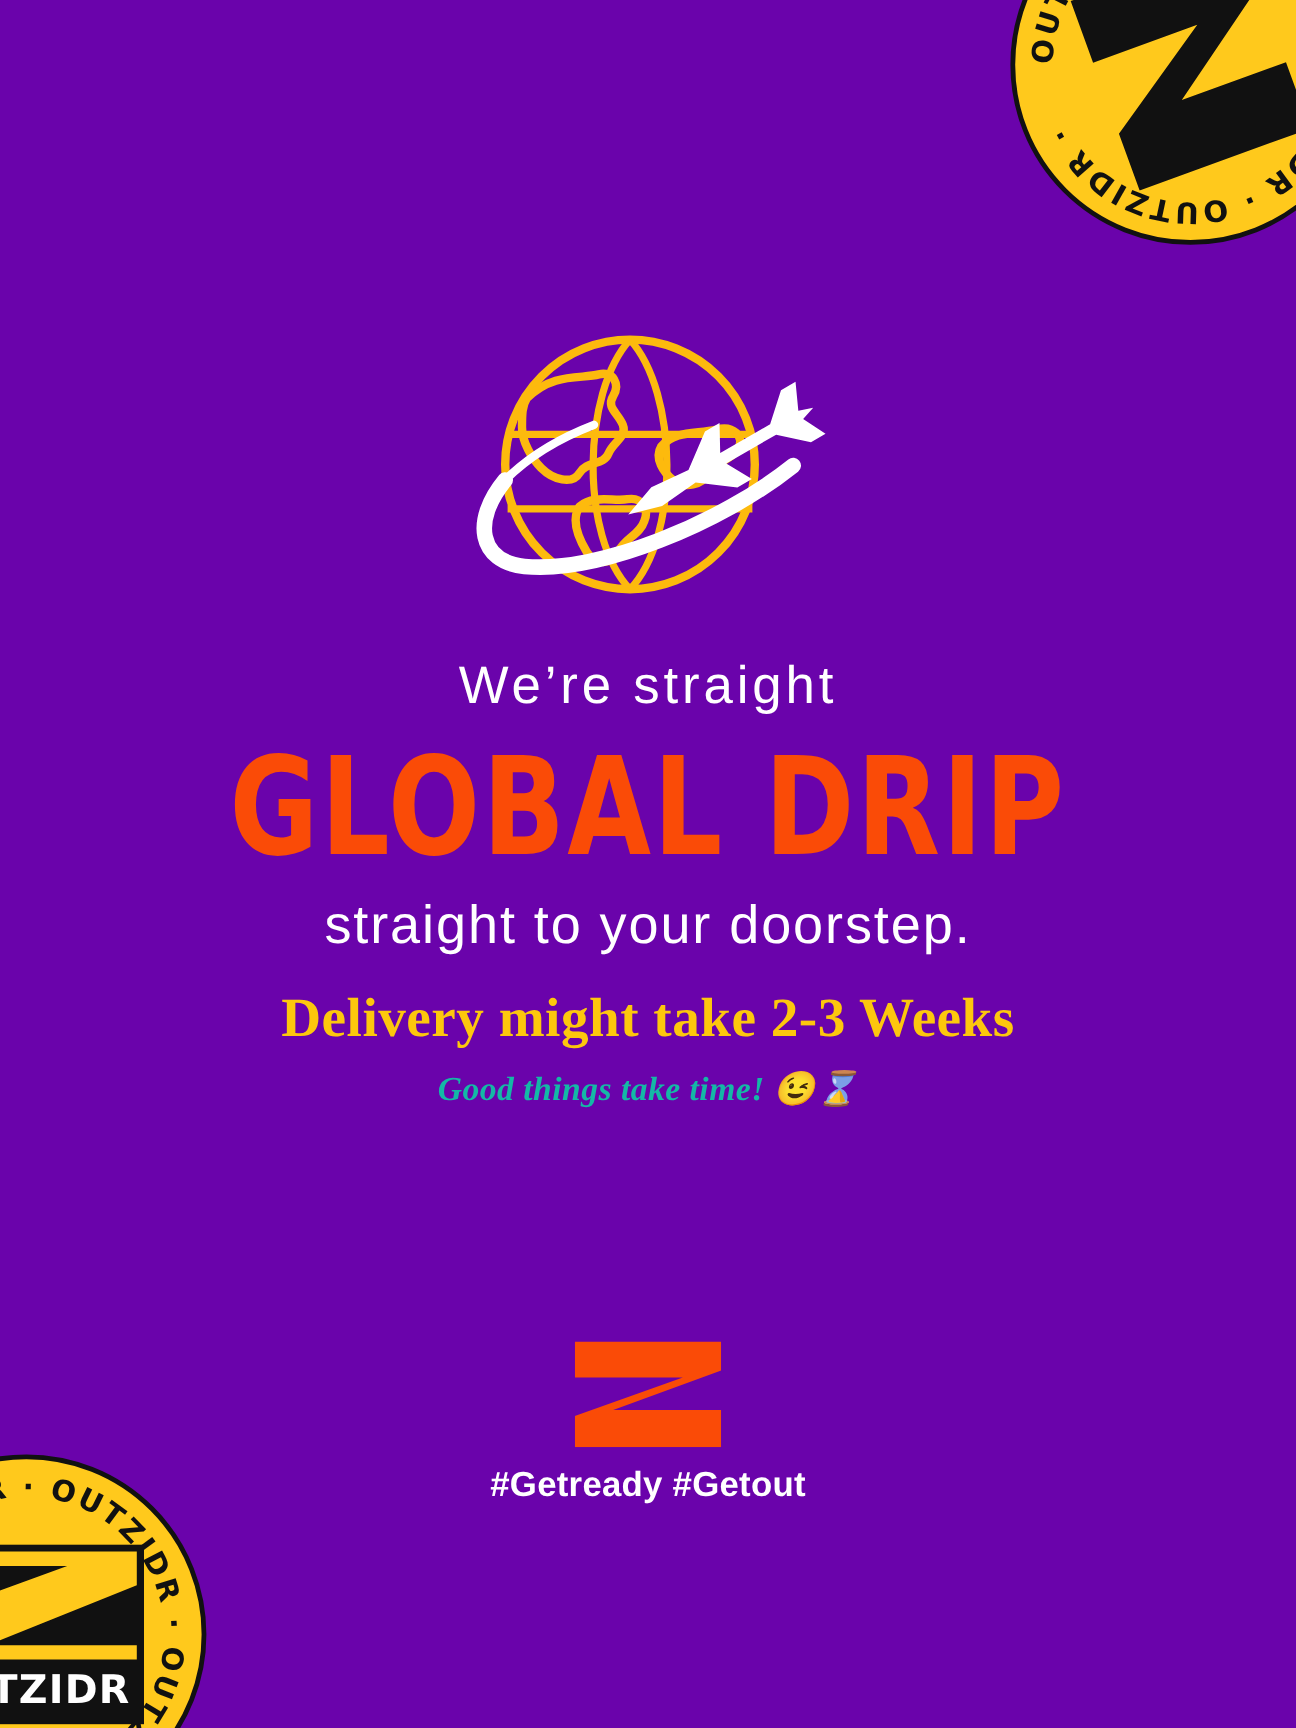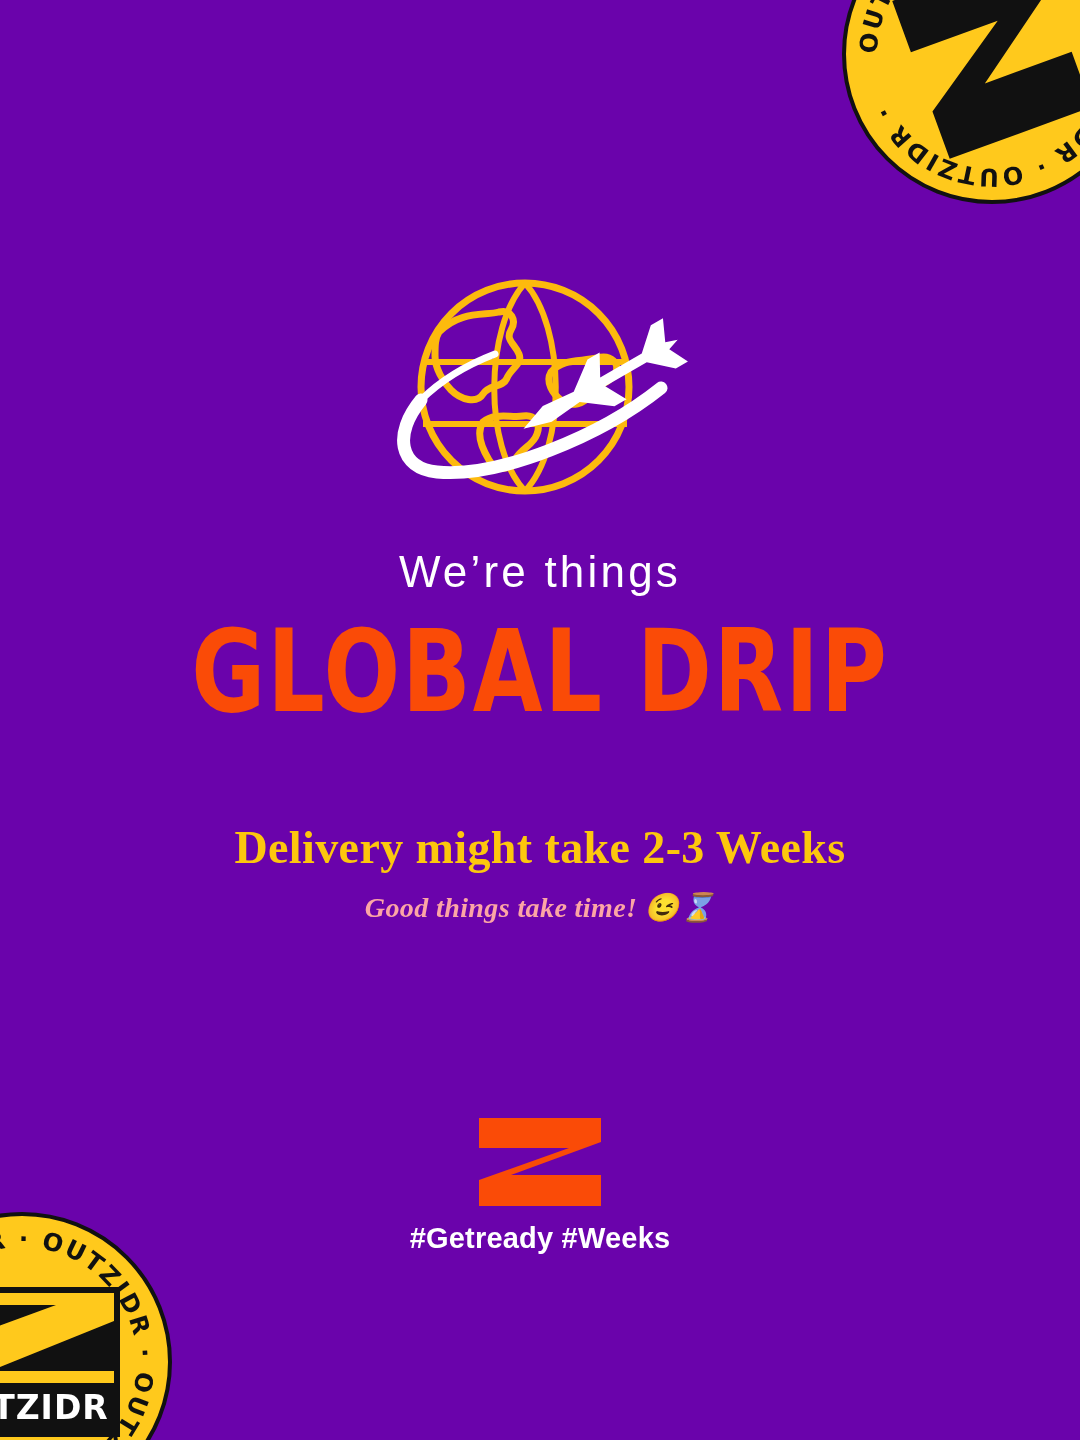--- a/index.html
+++ b/index.html
@@ -83,21 +83,21 @@
     font-family:Liberation Serif, serif;
   }
   #delivery-line {
     color:#FDC70D;
     font-size:46px;
     font-weight:bold;
     letter-spacing:0.4px;
     line-height:1.15;
   }
   #delivery-sub {
-    color:#fca5a5;
+    color:#14b8a6;
     font-size:28px;
     font-weight:bold;
     font-style:italic;
     letter-spacing:0.4px;
     margin-top:16px;
   }
 
   
   #footer {
     position:absolute;
@@ -180,29 +180,30 @@
       <g transform="translate(232,112) rotate(-30)">
         <path d="M-86,2 L-58,-8 L-24,-5 L4,-26 L18,-26 L6,-4
                  L54,-4 L76,-24 L90,-24 L80,-2 L92,2
                  L80,6 L90,26 L76,26 L54,6 L6,6 L18,28 L4,28
                  L-24,7 L-58,10 L-86,2 Z" fill="#FFFFFF"></path>
       </g>
     </svg>
   </div>
 
   <div id="copy">
-    <div id="headline-kicker">We’re things</div>
+    <div id="headline-kicker">We’re straight</div>
     <div id="headline-main">GLOBAL DRIP</div>
+    <div id="headline-tail">straight to your doorstep.</div>
   </div>
 
   <div id="delivery-block">
     <div id="delivery-line">Delivery might take 2-3 Weeks</div>
     <div id="delivery-sub">Good things take time! 😉⌛</div>
   </div>
 
   <div id="footer">
     <svg id="footer-logo" width="122" height="88" viewBox="0 0 122 88">
       <polygon points="0,0 122,0 122,24 32,57 122,57 122,88 0,88 0,62 90,30 0,30" fill="#FA4B07"></polygon>
     </svg>
-    <div id="hashtags">#Getready #Weeks</div>
+    <div id="hashtags">#Getready #Getout</div>
   </div>
 
 </div>
 
 </body></html>

